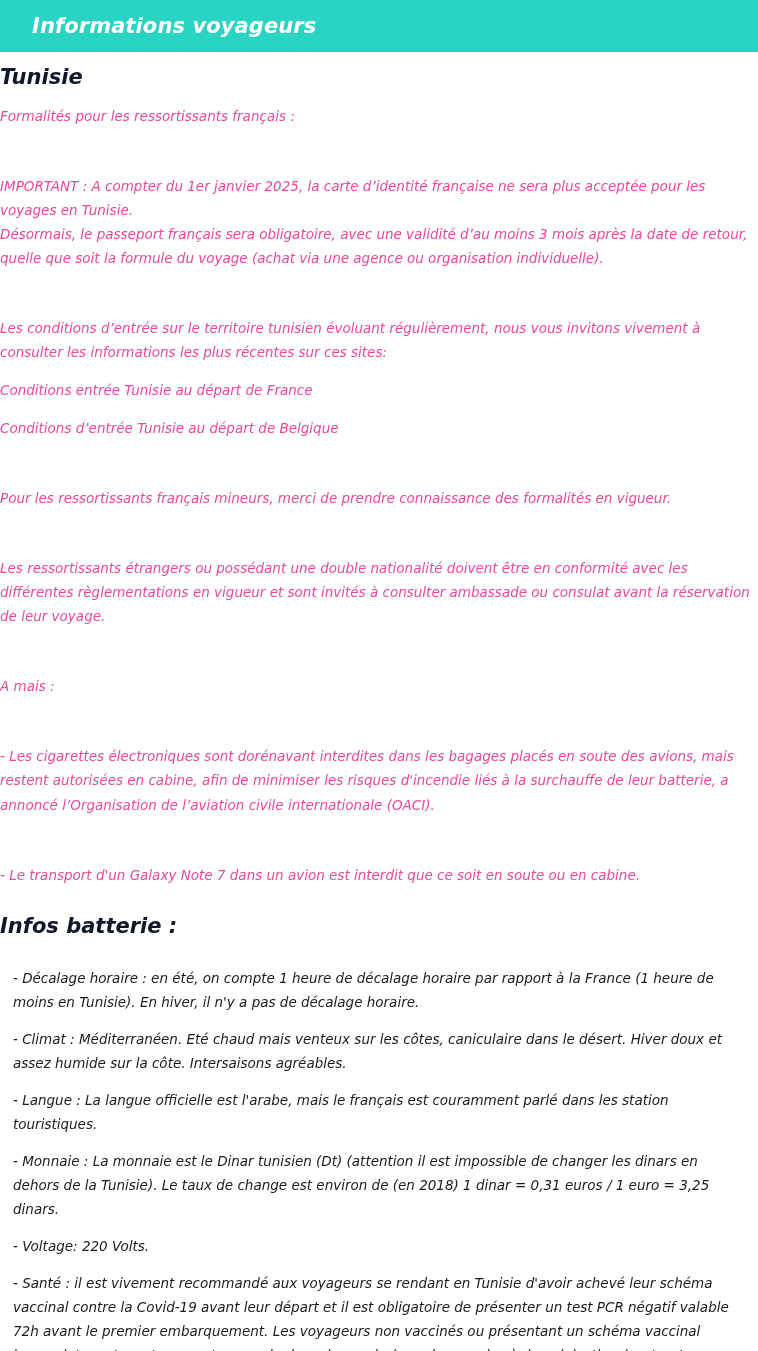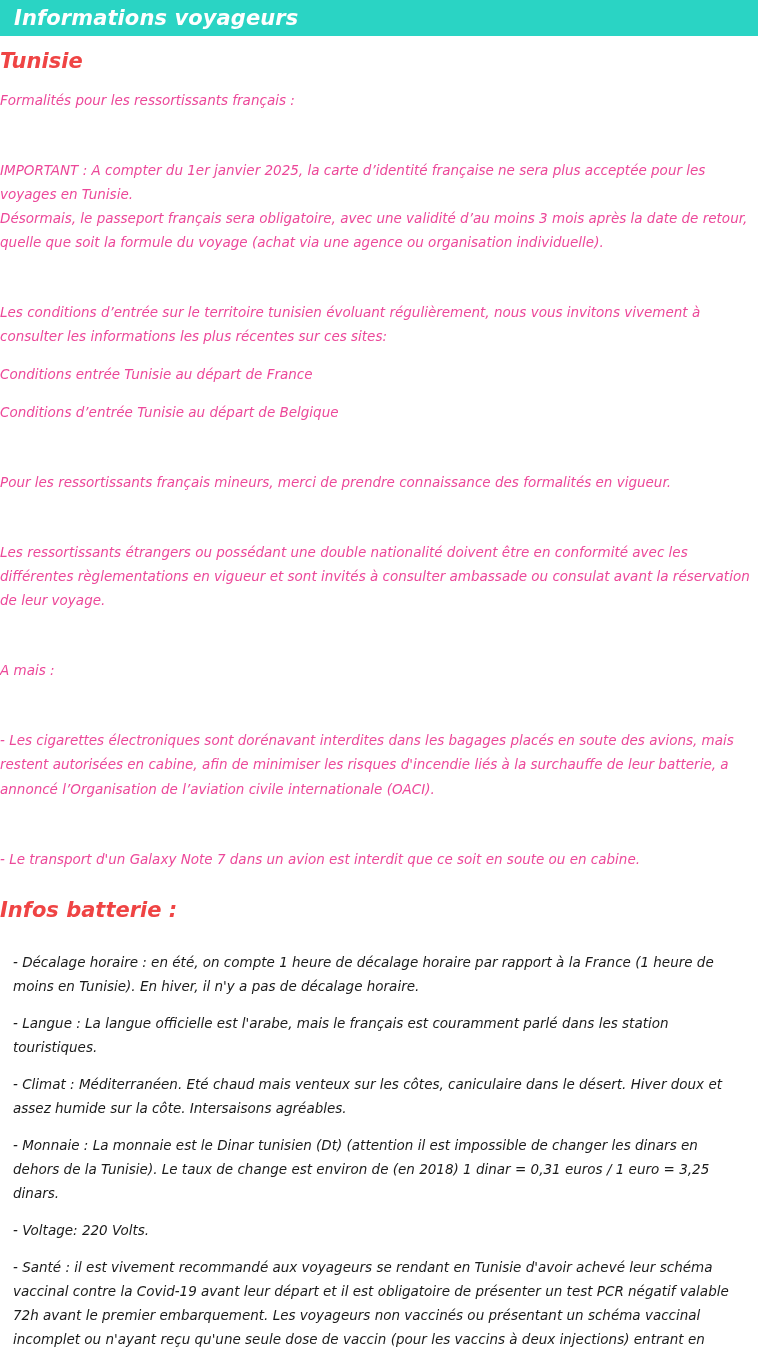--- a/index.html
+++ b/index.html
@@ -12,39 +12,39 @@
     min-height: 1351px;
     font-family: "DejaVu Sans", "Liberation Sans", sans-serif;
     color: #1a1a1a;
   }
   .page {
     width: 758px;
     position: relative;
   }
   .header-bar {
     background: #2ad4c4;
-    height: 36px;
+    height: 52px;
     display: flex;
     align-items: center;
-    padding-left: 14px;
+    padding-left: 32px;
     box-sizing: border-box;
   }
   .header-title {
     font-style: italic;
     font-weight: bold;
     font-size: 21px;
     color: #ffffff;
     letter-spacing: 0.1px;
   }
   .content {
     padding: 0 6px 0 0;
     box-sizing: border-box;
   }
   .section-title {
-    color: #ef4444;
+    color: #0f172a;
     font-style: italic;
     font-weight: bold;
     font-size: 21px;
     margin: 12px 0 0 0;
     line-height: 1.25;
   }
   .para {
     font-style: italic;
     font-size: 13.5px;
     line-height: 1.78;
@@ -119,21 +119,21 @@
     <p class="para">- Le transport d'un Galaxy Note 7 dans un avion est interdit que ce soit en soute ou en cabine.</p>
 
     <div class="spacer-sm"></div>
 
     <h2 class="section-title">Infos batterie :</h2>
 
     <div class="spacer-sm"></div>
 
     <div class="infos-block">
       <p class="list-line">- Décalage horaire : en été, on compte 1 heure de décalage horaire par rapport à la France (1 heure de moins en Tunisie). En hiver, il n'y a pas de décalage horaire.</p>
+      <p class="list-line">- Climat : Méditerranéen. Eté chaud mais venteux sur les côtes, caniculaire dans le désert. Hiver doux et assez humide sur la côte. Intersaisons agréables.</p>
       <p class="list-line">- Langue : La langue officielle est l'arabe, mais le français est couramment parlé dans les station touristiques.</p>
-      <p class="list-line">- Climat : Méditerranéen. Eté chaud mais venteux sur les côtes, caniculaire dans le désert. Hiver doux et assez humide sur la côte. Intersaisons agréables.</p>
       <p class="list-line">- Monnaie : La monnaie est le Dinar tunisien (Dt) (attention il est impossible de changer les dinars en dehors de la Tunisie). Le taux de change est environ de (en 2018) 1 dinar = 0,31 euros / 1 euro = 3,25 dinars.</p>
       <p class="list-line">- Voltage: 220 Volts.</p>
       <p class="list-line">- Santé : il est vivement recommandé aux voyageurs se rendant en Tunisie d'avoir achevé leur schéma vaccinal contre la Covid-19 avant leur départ et il est obligatoire de présenter un test PCR négatif valable 72h avant le premier embarquement. Les voyageurs non vaccinés ou présentant un schéma vaccinal incomplet ou n'ayant reçu qu'une seule dose de vaccin (pour les vaccins à deux injections) entrant en Tunisie doivent entre autres, se soumettre à un confinement obligatoire de 7 jours à partir de leur arrivée en Tunisie, à leurs frais, dans l'un des centres de confinement définis par les autorités tunisiennes. Plus d'informations sur httpsXXXwww.diplomatie.gouv.fr/fr/conseils-aux-voyageurs/conseils-par-pays-destination/tunisie/</p>
     </div>
 
   </div>
 </div>
 
 </body></html>

